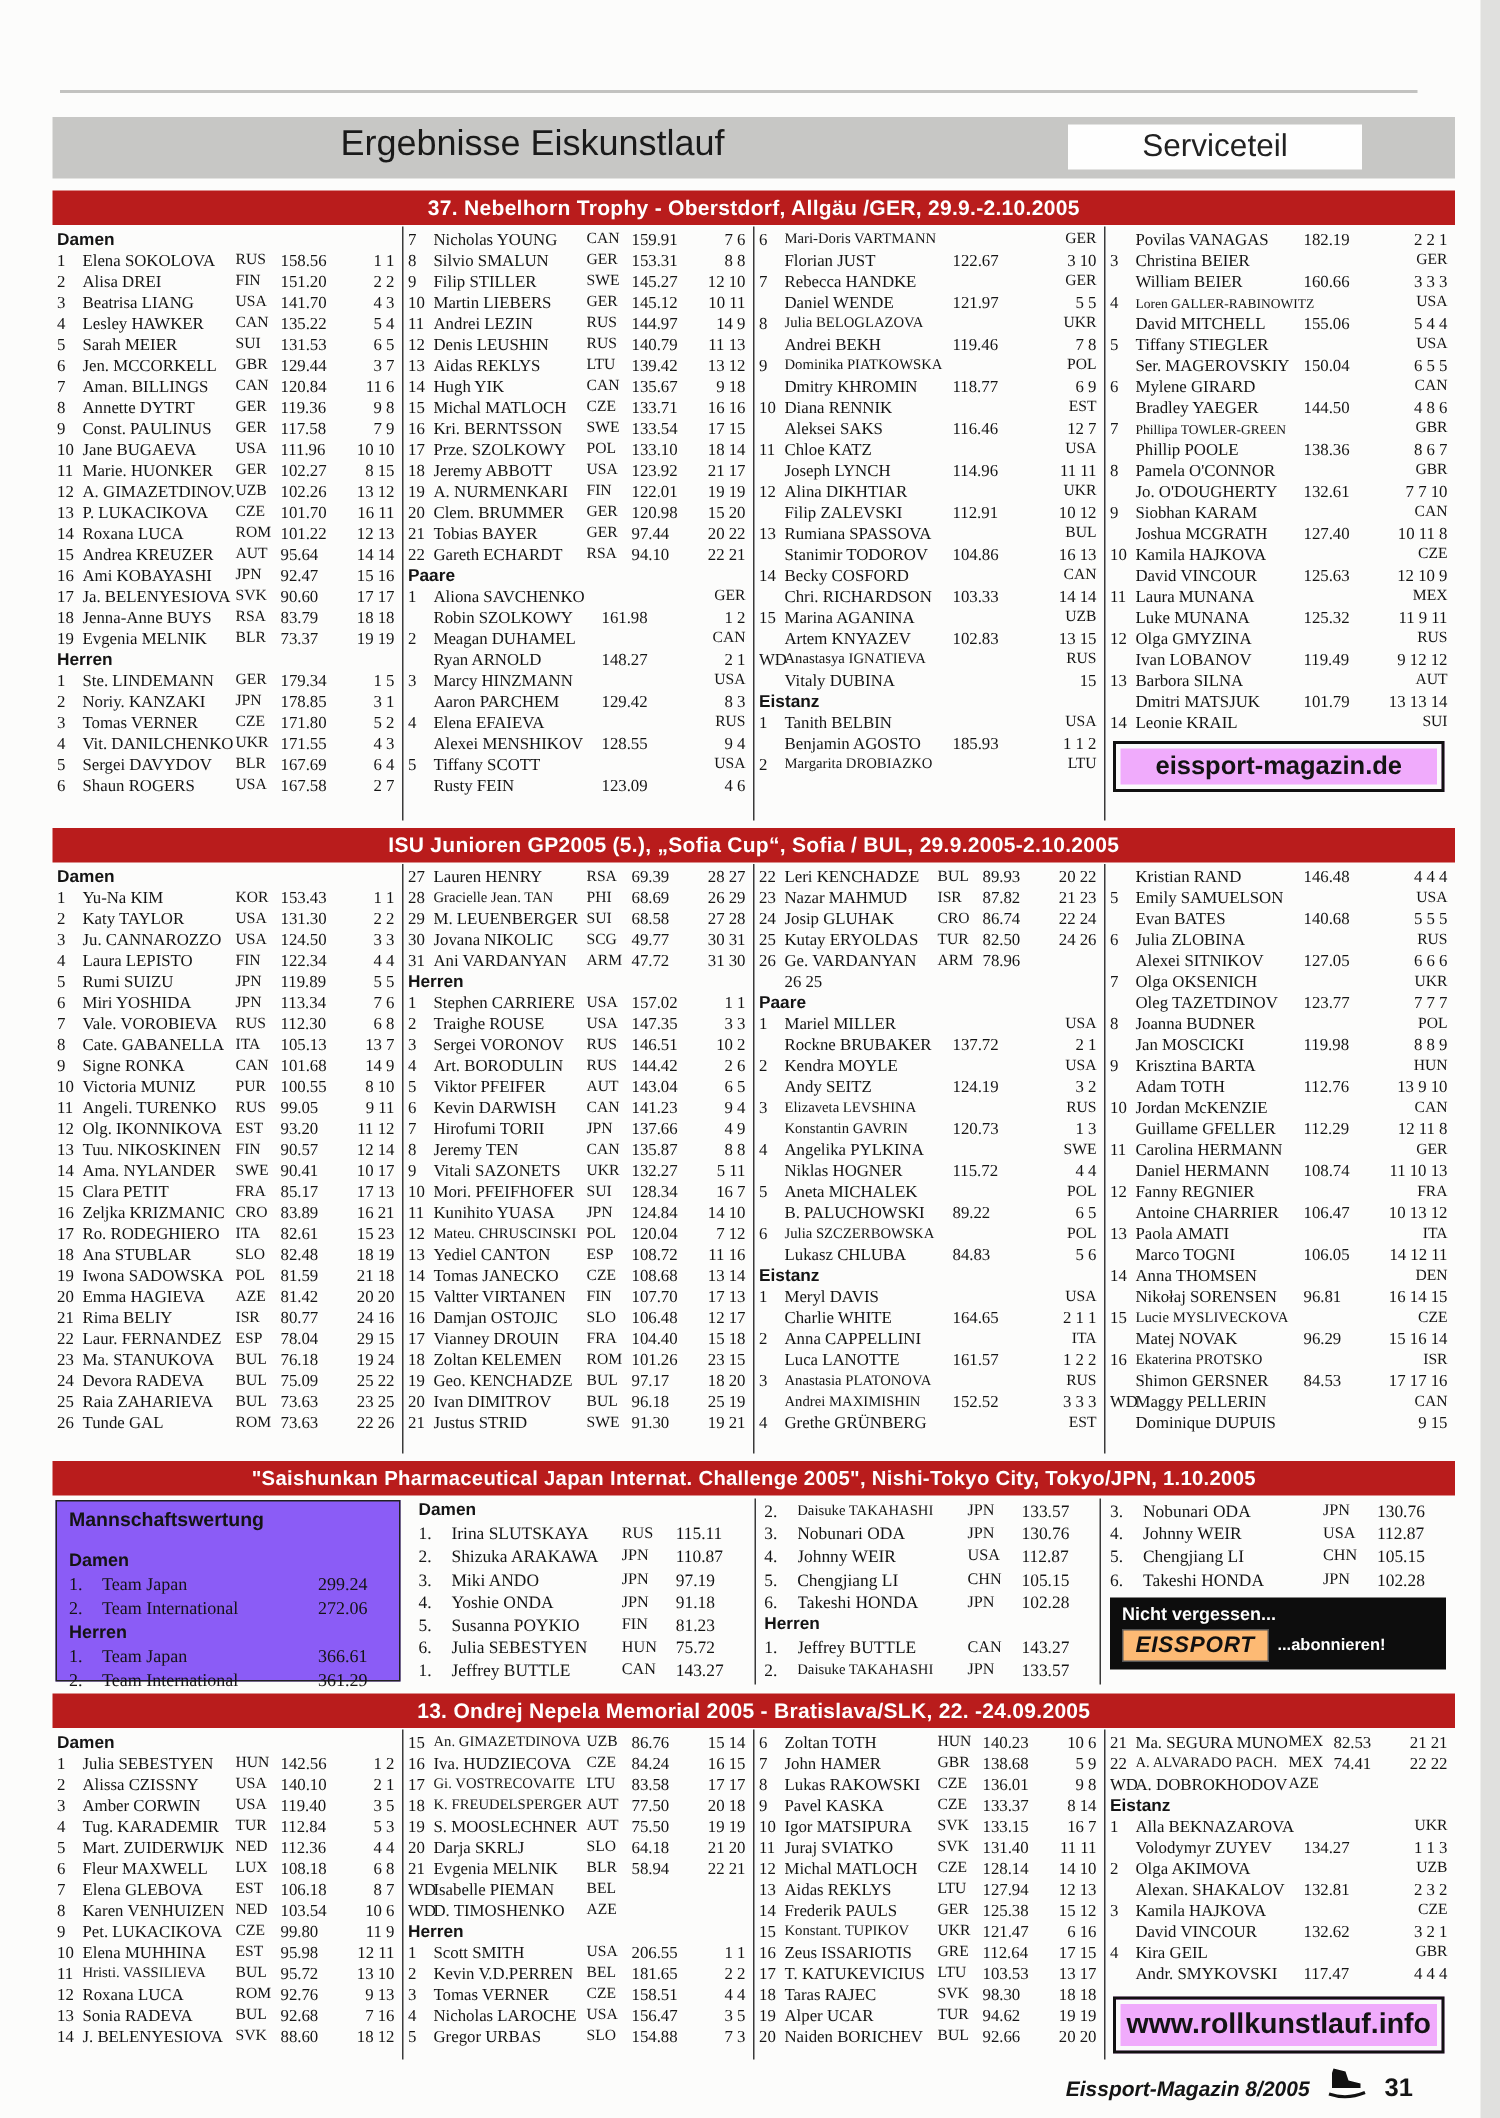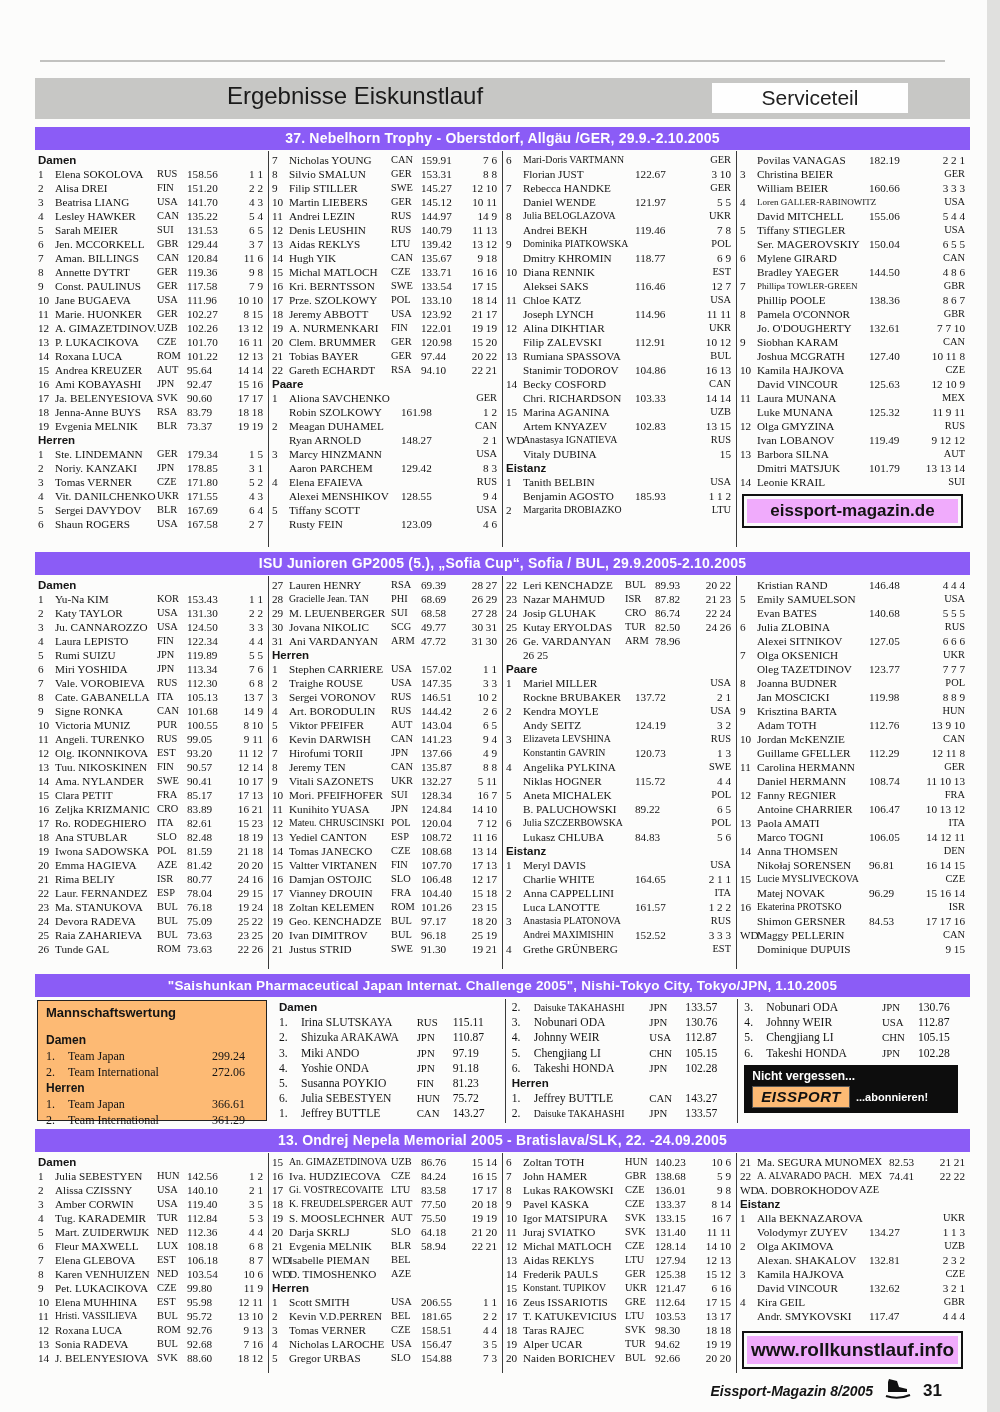--- a/index.html
+++ b/index.html
@@ -8,21 +8,21 @@
   .edge-right{position:absolute;right:0;top:0;width:13px;height:1412px;background:#e0e0de;}
   .topline{position:absolute;left:40px;top:60px;width:905px;height:2px;background:#c2c2c0;}
 
   .hdr{position:absolute;left:35px;top:78px;width:935px;height:41px;background:#c7c7c5;}
   .hdr-title{position:absolute;left:0;top:4px;width:640px;text-align:center;
              font-family:"Liberation Sans",sans-serif;font-size:24px;color:#1a1a1a;}
   .hdr-badge{position:absolute;right:62px;top:5px;width:196px;height:30px;background:#fefefe;
              text-align:center;line-height:30px;font-family:"Liberation Sans",sans-serif;
              font-size:21px;color:#222;}
 
-  .band{position:absolute;left:35px;width:935px;height:23px;background:#8b5cf6;color:#fff;
+  .band{position:absolute;left:35px;width:935px;height:23px;background:#b91c1c;color:#fff;
         font-family:"Liberation Sans",sans-serif;font-weight:bold;font-size:14px;
         text-align:center;line-height:23px;letter-spacing:.2px;}
   .b1{top:127px;} .b2{top:552px;} .b3{top:974px;font-size:13.5px;} .b4{top:1129px;}
 
   .cols{position:absolute;left:35px;width:935px;display:flex;}
   #cols-neb{top:151px;height:396px;}
   #cols-isu{top:576px;height:393px;}
   #cols-nep{top:1153px;height:220px;}
   .col{flex:1 1 0;padding:2px 5px 0 3px;overflow:hidden;}
   .col + .col{border-left:1px solid #3a3a3a;}
@@ -40,34 +40,34 @@
   .p2 .sc{width:46px;} .p2 .pl{width:50px;}
   .controw{padding-left:17px;}
 
   .adbox{margin:5px 2px 0 2px;background:#f0abfc;border:2px solid #111;
          box-shadow:inset 0 0 0 3px #fafafa;text-align:center;
          font-family:"Liberation Sans",sans-serif;font-weight:bold;}
   .adbox.web1{height:30px;line-height:30px;font-size:17px;}
   .adbox.web2{height:34px;line-height:34px;font-size:19px;margin-top:8px;}
 
   .sai{position:absolute;left:35px;top:999px;width:935px;height:124px;display:flex;}
-  .teambox{flex:0 0 212px;background:#fdba74;border:1px solid #222;margin:1px 6px 2px 2px;
+  .teambox{flex:0 0 212px;background:#8b5cf6;border:1px solid #222;margin:1px 6px 2px 2px;
            padding:4px 8px;font-size:12px;}
   .teambox .tb-title{font-family:"Liberation Sans",sans-serif;font-weight:bold;font-size:13px;margin-bottom:12px;}
   .teambox .tb-h{font-family:"Liberation Sans",sans-serif;font-weight:bold;font-size:12px;height:16px;line-height:16px;}
   .tb-row{display:flex;height:16px;line-height:16px;}
   .tb-row .rk{width:28px;} .tb-row .nm{flex:1;} .tb-row .sc{width:50px;text-align:left;}
   .sai-cols{flex:1 1 auto;display:flex;}
   .sai-col{flex:1 1 0;padding:1px 6px 0 6px;}
   .sai-col + .sai-col{border-left:1px solid #3a3a3a;}
   .sai .row{height:15.2px;line-height:15.2px;font-size:11.6px;}
   .sai .grp-h{height:15.2px;line-height:15.2px;}
   .sai .rk{width:22px;} .sai .nat{width:36px;font-size:10.8px;} .sai .sc{width:46px;}
 
-  .abo{margin-top:4px;background:#0d0d0d;color:#fff;padding:4px 10px 5px 8px;
+  .abo{margin-top:4px;background:#0d0d0d;color:#fff;padding:4px 20px 5px 8px;
        font-family:"Liberation Sans",sans-serif;width:196px;}
   .abo .abo-l1{font-weight:bold;font-size:12px;margin-bottom:3px;}
   .abo .abo-row{display:flex;align-items:center;}
   .abo .abo-brand{background:#fdba74;color:#111;border:1px solid #555;font-weight:bold;
        font-size:15px;letter-spacing:.5px;padding:1px 8px 2px 8px;font-style:italic;}
   .abo .abo-l2{font-weight:bold;font-size:11px;margin-left:6px;}
 
   .footer{position:absolute;right:58px;top:1378px;display:flex;align-items:center;gap:10px;}
   .foot-mag{font-family:"Liberation Sans",sans-serif;font-weight:bold;font-size:14px;font-style:italic;}
   .foot-page{font-family:"Liberation Sans",sans-serif;font-weight:bold;font-size:17px;}

